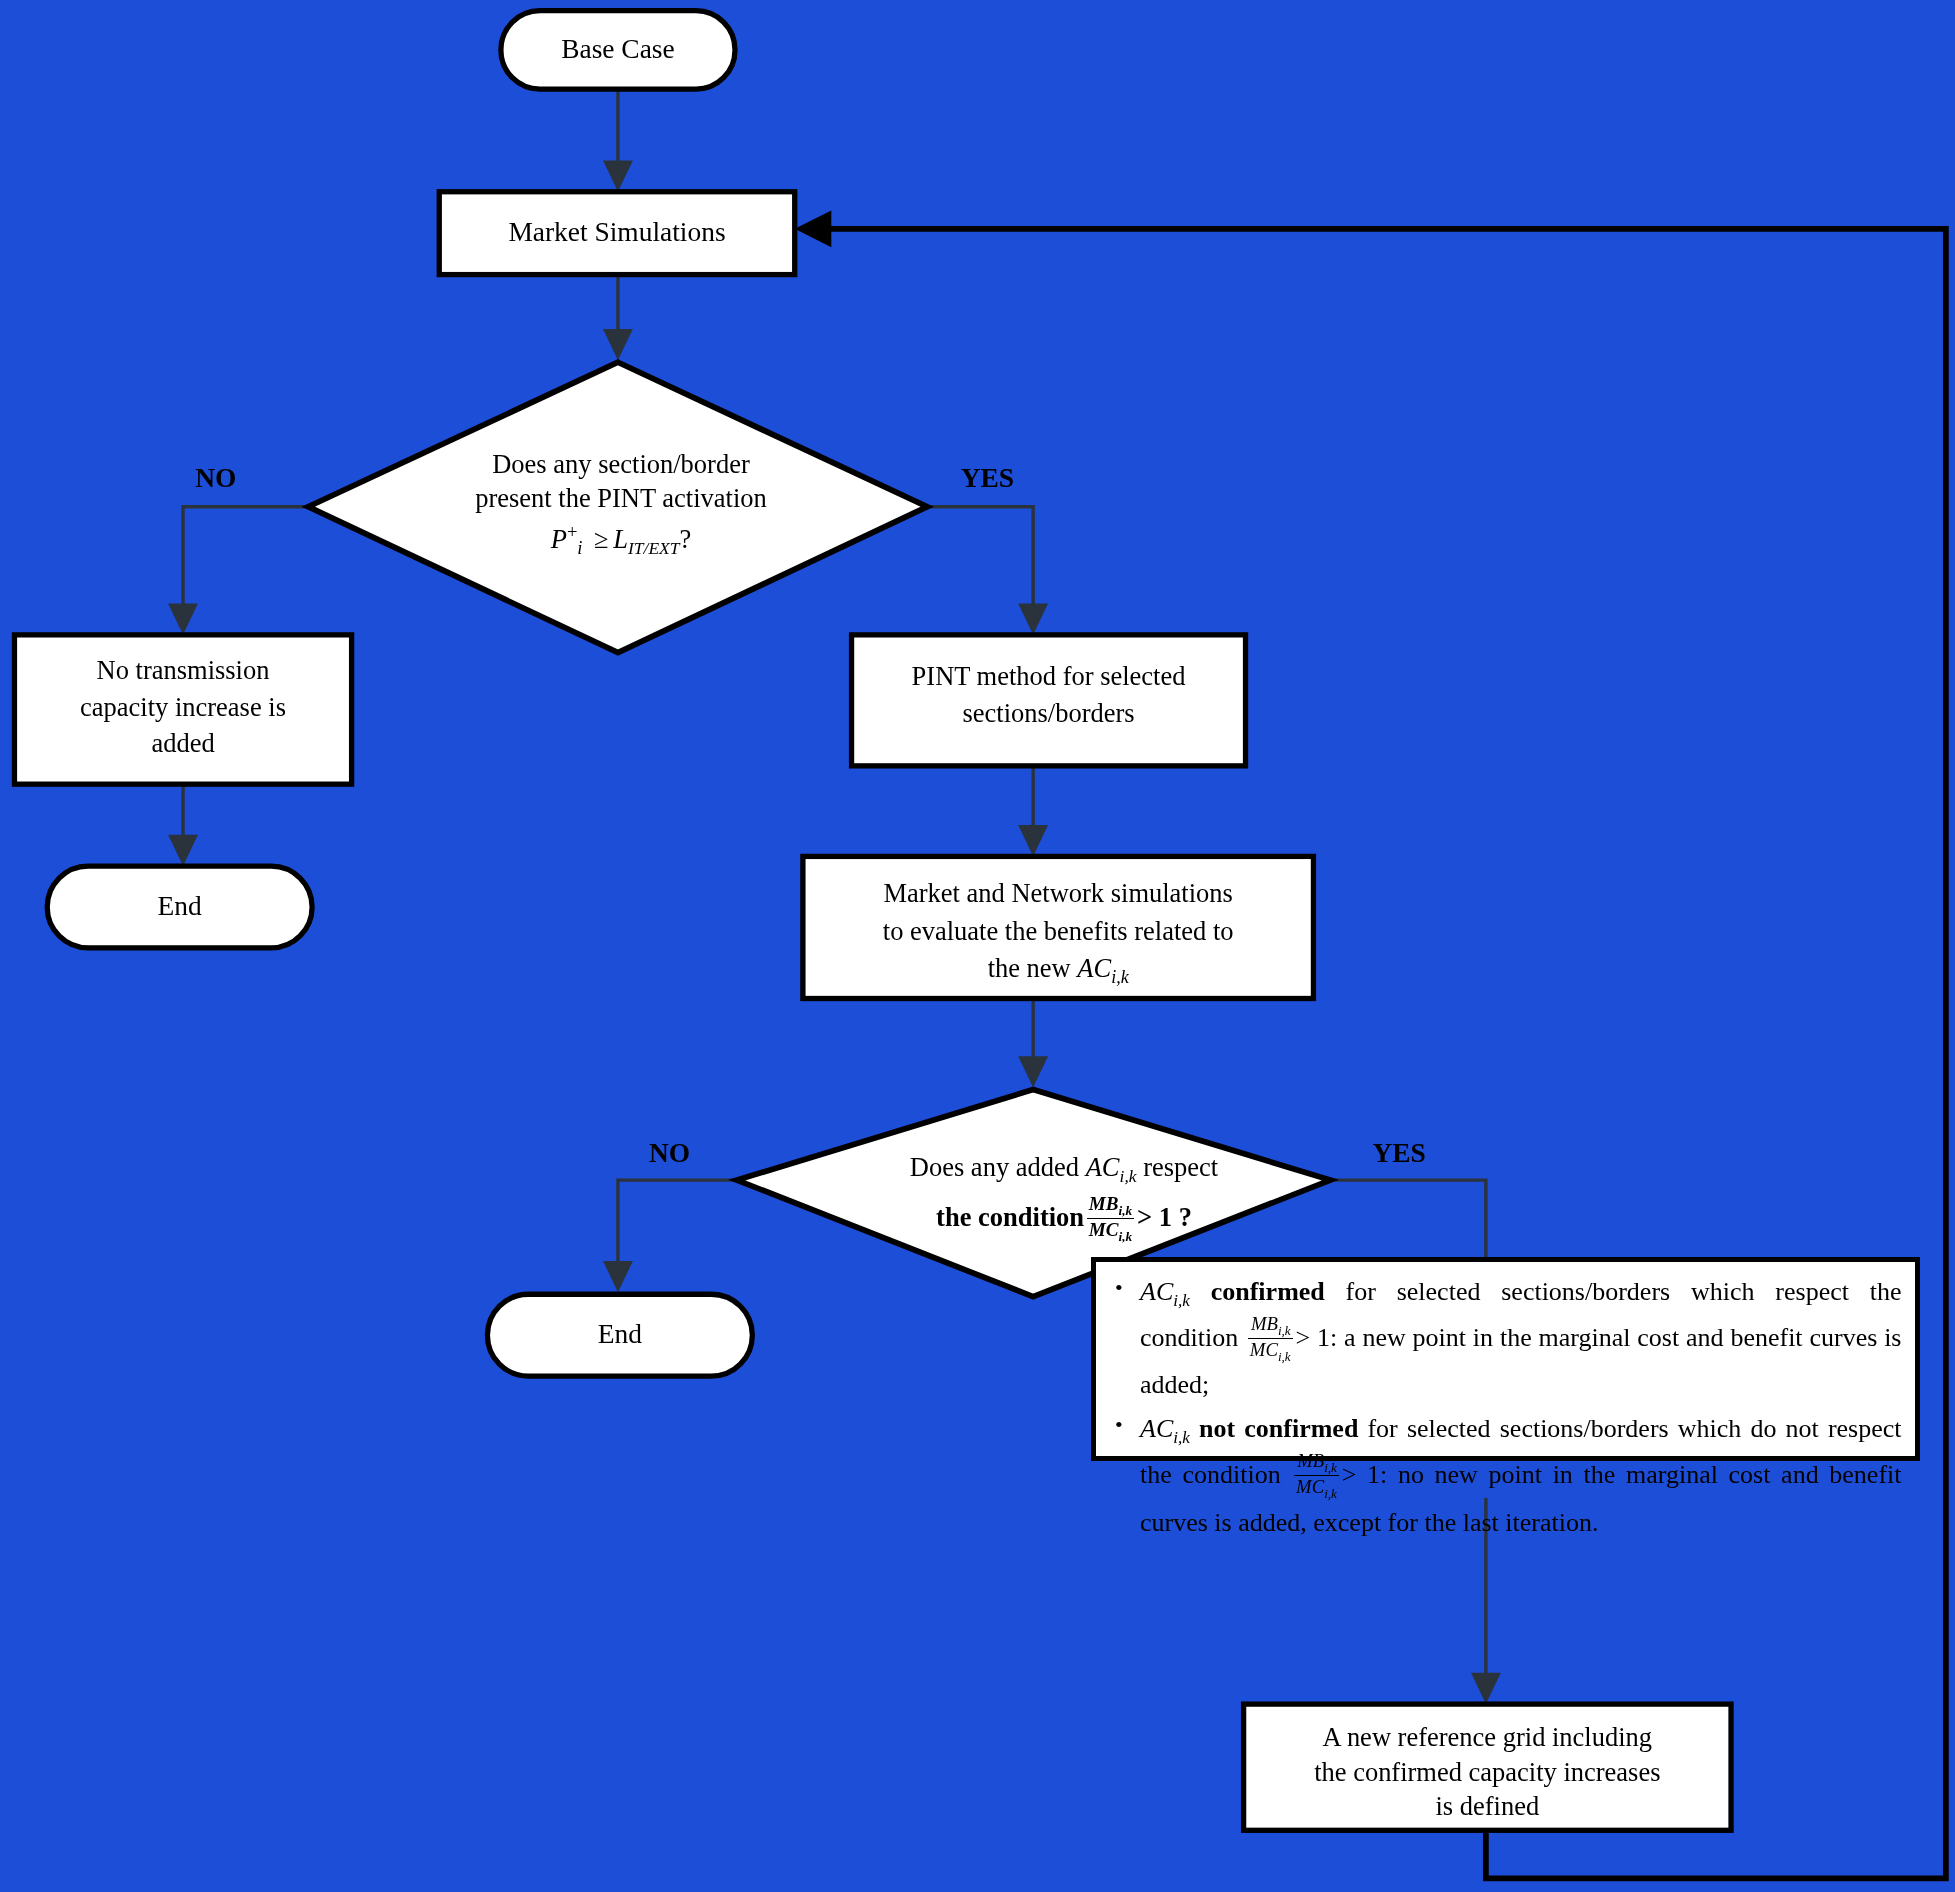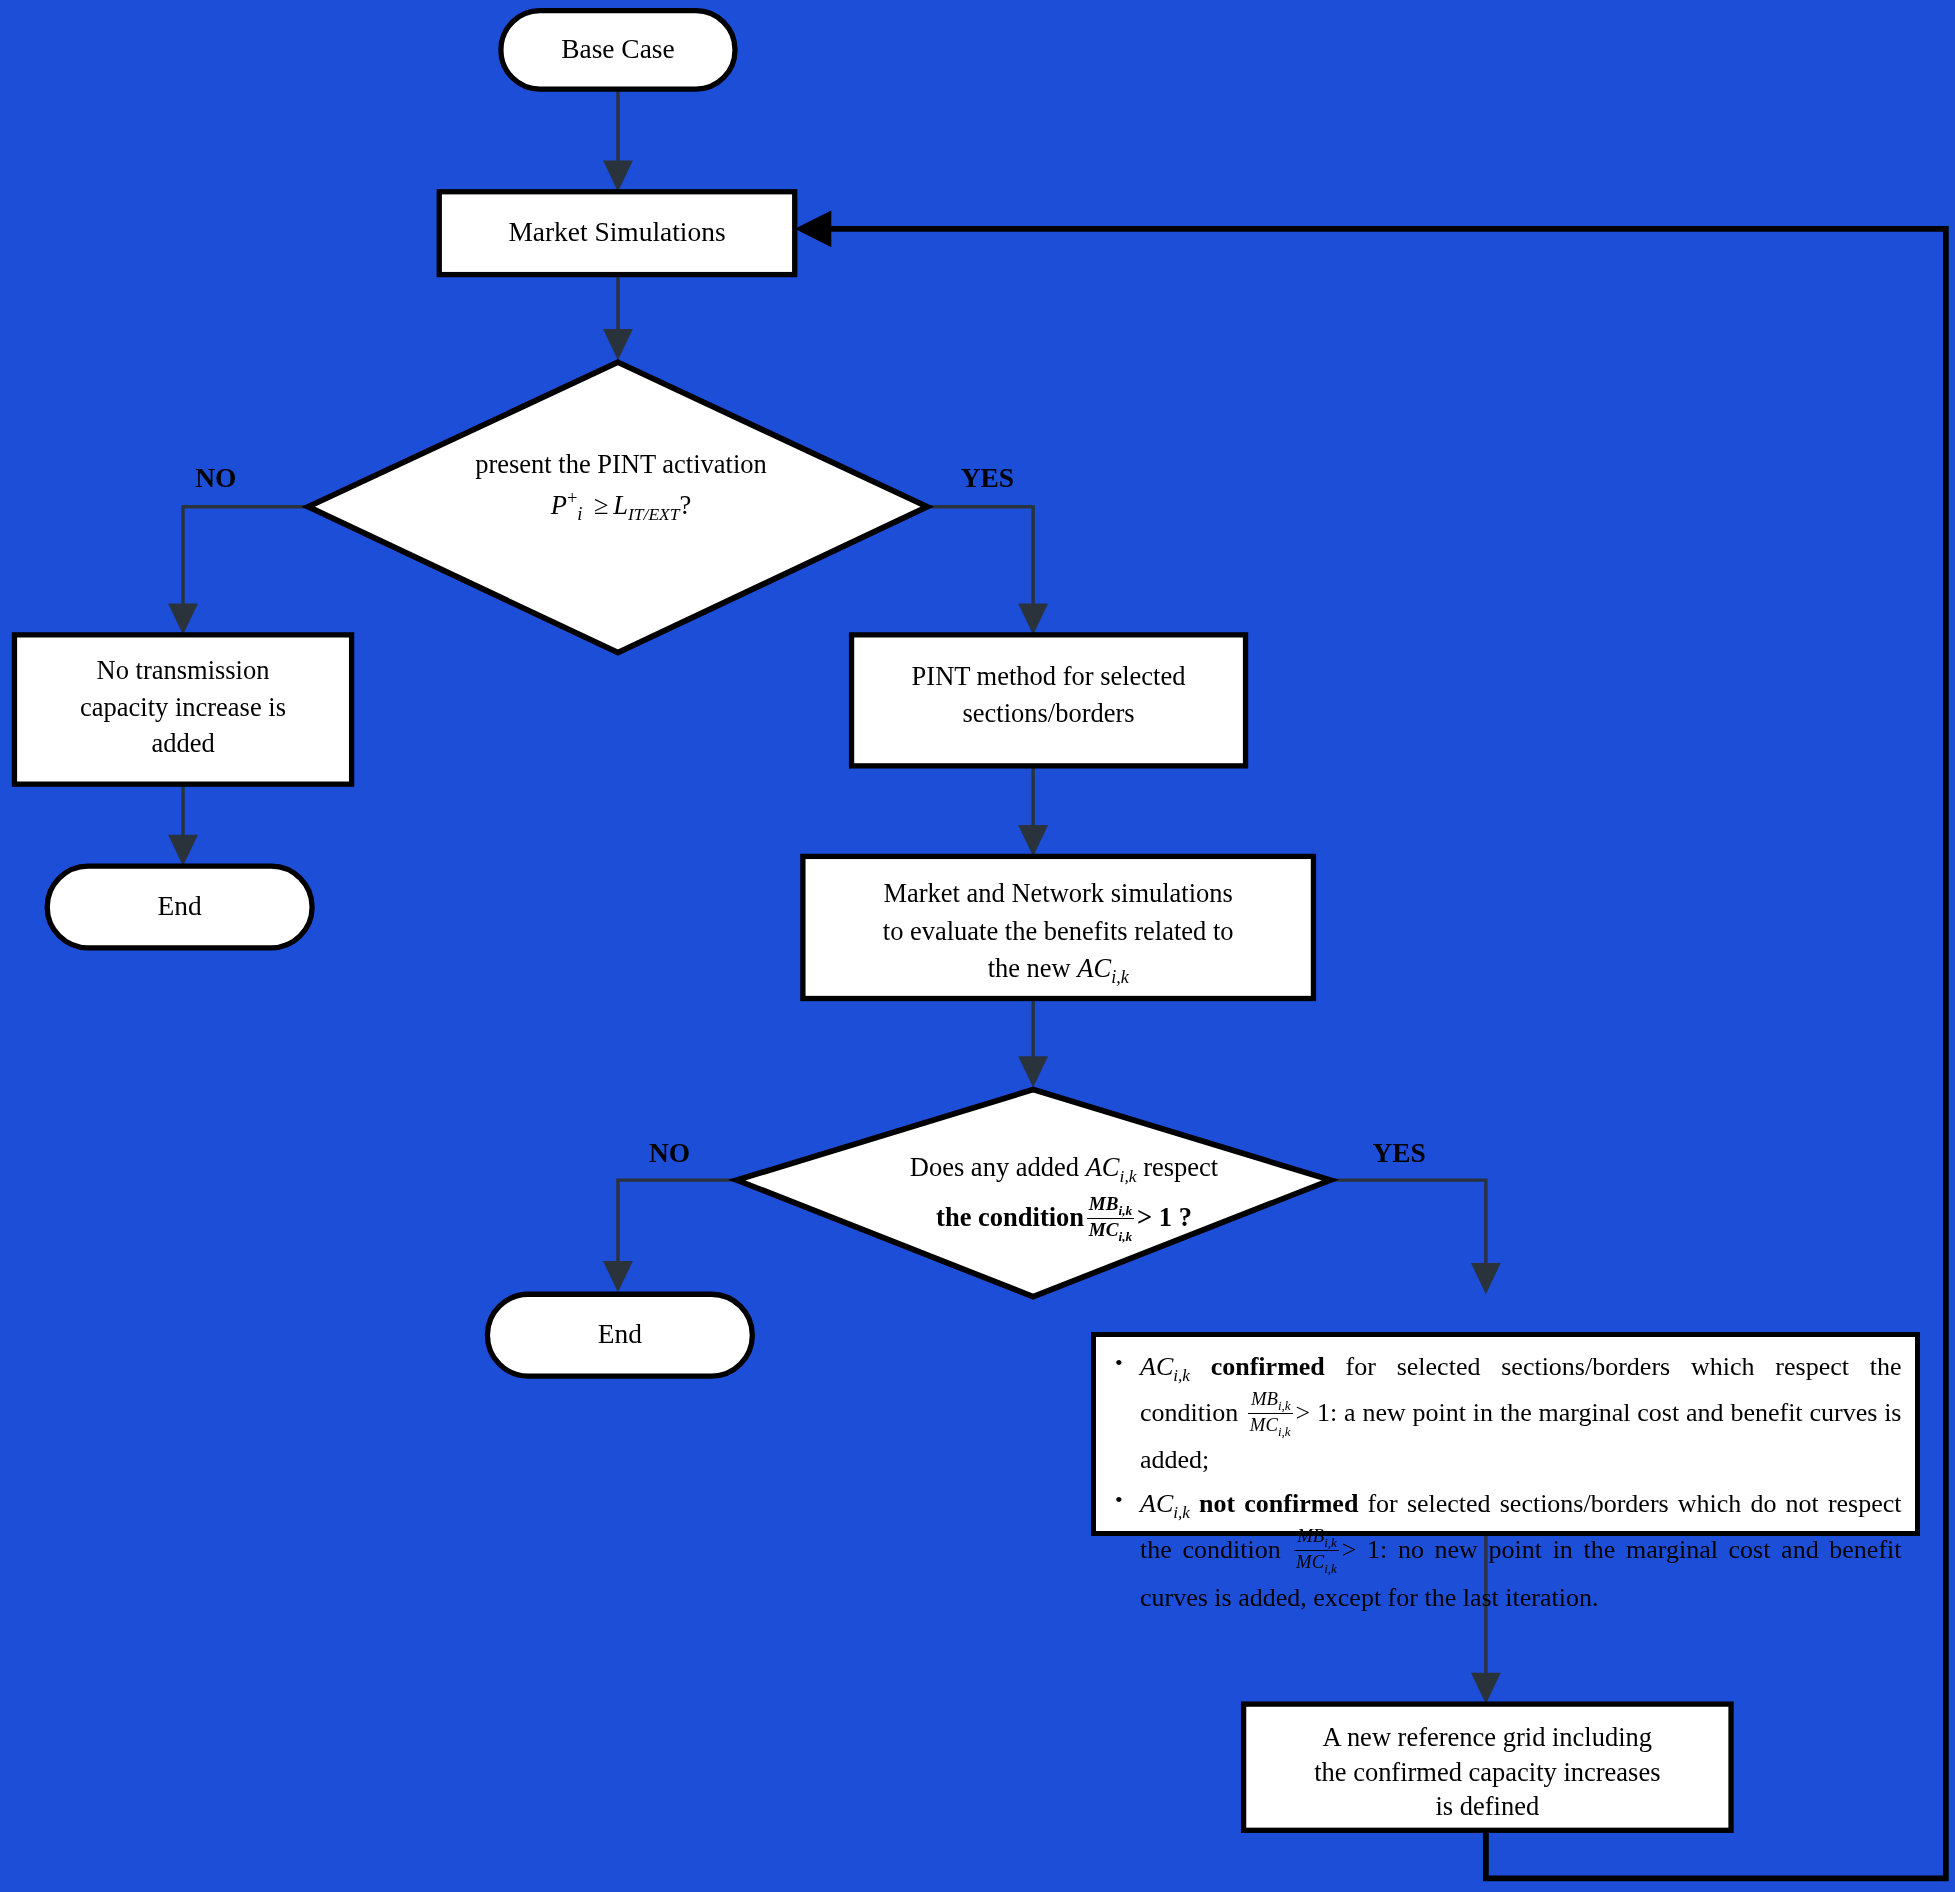--- a/index.html
+++ b/index.html
@@ -73,21 +73,21 @@
   
   .html-layer {
     position: absolute;
     top: 0; left: 0;
     width: 1955px; height: 1892px;
     pointer-events: none;
   }
   .bullet-box {
     position: absolute;
     left: 1091px;
-    top: 1332px;
+    top: 1257px;
     width: 829px;
     height: 204px;
     border: 5.3px solid #000;
     background: #fff;
     box-sizing: border-box;
     pointer-events: auto;
   }
   .bullet-list {
     margin: 0;
     padding: 8.7px 13.5px 4.8px 44px;
@@ -270,20 +270,21 @@
     <text class="branch-label" x="448" y="1010" text-anchor="middle">NO</text>
     <text class="branch-label" x="2050" y="1010" text-anchor="middle">YES</text>
     <text class="branch-label" x="1390" y="2412" text-anchor="middle">NO</text>
     <text class="branch-label" x="2905" y="2412" text-anchor="middle">YES</text>
 
   </svg>
 
   <div class="html-layer">
 
     <div class="diamond-text" id="diamond1-text">
+      <div>Does any section/border</div>
       <div>present the PINT activation</div>
       <div style="margin-top:3.9px;">
         <span class="mi">P</span><sup style="font-size:0.7em">+</sup><sub class="mi" style="font-size:0.7em">i</sub>
         <span style="margin:0 4.8px;">≥</span><span class="mi">L</span><sub class="mi" style="font-size:0.66em">IT/EXT</sub><span>?</span>
       </div>
     </div>
 
     <div class="diamond-text" id="diamond2-text">
       <div>
         <span>Does any added </span><span class="mi">AC</span><sub class="mi" style="font-size:0.66em">i,k</sub><span> respect</span>

